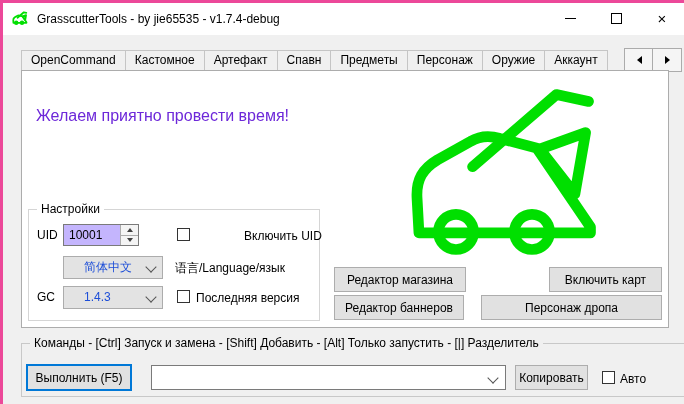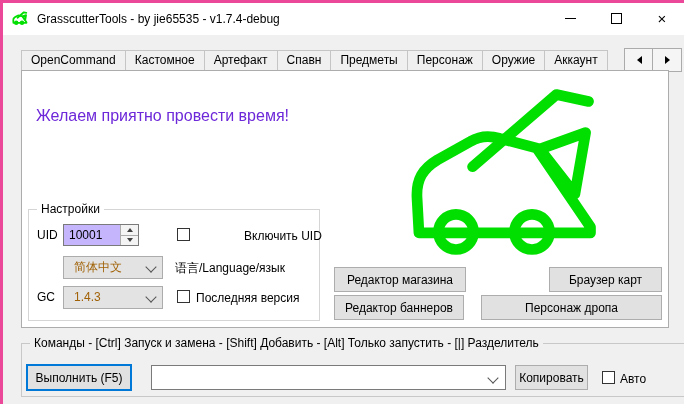--- a/index.html
+++ b/index.html
@@ -46,21 +46,21 @@
   .numbox input{position:absolute;left:0;top:0;width:78px;height:100%;border:none;outline:none;font-size:12px;padding:0 0 0 5px;font-family:inherit;background:transparent;}
   .spinners{position:absolute;right:0;top:0;width:17px;height:100%;display:flex;flex-direction:column;border-left:1px solid #ababab;}
   .spin{flex:1;background:#f4f4f4;display:flex;align-items:center;justify-content:center;}
   .spin.up{border-bottom:1px solid #ababab;}
   .arr-up{width:0;height:0;border-left:3px solid transparent;border-right:3px solid transparent;border-bottom:4px solid #404040;}
   .arr-down{width:0;height:0;border-left:3px solid transparent;border-right:3px solid transparent;border-top:4px solid #404040;}
 
   .checkbox{position:absolute;width:13px;height:13px;background:#fff;border:1px solid #333;box-sizing:border-box;}
   .cb-label{position:absolute;font-size:12px;color:#000;white-space:nowrap;}
 
-  .combo{position:absolute;height:23px;background:#e3e3e3;border:1px solid #acacac;box-sizing:border-box;font-size:12px;line-height:21px;padding-left:10px;color:#a16207;}
+  .combo{position:absolute;height:23px;background:#e3e3e3;border:1px solid #acacac;box-sizing:border-box;font-size:12px;line-height:21px;padding-left:20px;color:#1d4ed8;}
   .combo .chev{position:absolute;right:7px;top:6px;width:7px;height:7px;border-right:1px solid #555;border-bottom:1px solid #555;transform:rotate(45deg);}
 
   .btn{position:absolute;background:#e1e1e1;border:1px solid #adadad;font-size:12px;color:#000;display:flex;align-items:center;justify-content:center;box-sizing:border-box;font-family:inherit;}
 
   
   .run-btn{left:4px;top:20px;width:106px;height:27px;border:2px solid #0078d7;}
   .cmd-combo{position:absolute;left:129px;top:21px;width:355px;height:25px;background:#fff;border:1px solid #7a7a7a;box-sizing:border-box;}
   .cmd-combo input{position:absolute;left:0;top:0;width:330px;height:100%;border:none;outline:none;font-size:12px;padding:0 0 0 5px;font-family:inherit;background:transparent;}
   .cmd-combo .chev{position:absolute;right:8px;top:8px;width:7px;height:7px;border-right:1px solid #555;border-bottom:1px solid #555;transform:rotate(45deg);}
   .copy-btn{left:493px;top:21px;width:73px;height:25px;}
@@ -149,21 +149,21 @@
       <div class="row-label" style="left:8px;top:80px;">GC</div>
       <div class="combo" style="left:34px;top:76px;width:100px;">
         <span>1.4.3</span>
         <div class="chev"></div>
       </div>
       <div class="checkbox" style="left:148px;top:80px;"></div>
       <div class="cb-label" style="left:167px;top:81px;">Последняя версия</div>
     </div>
 
     <button class="btn" style="left:312px;top:196px;width:132px;height:25px;">Редактор магазина</button>
-    <button class="btn" style="left:527px;top:196px;width:113px;height:25px;">Браузер карт</button>
+    <button class="btn" style="left:527px;top:196px;width:113px;height:25px;">Включить карт</button>
     <button class="btn" style="left:312px;top:224px;width:130px;height:25px;">Редактор баннеров</button>
     <button class="btn" style="left:459px;top:224px;width:181px;height:25px;">Персонаж дропа</button>
   </div>
 
   <div class="groupbox gb-commands">
     <div class="legend">Команды - [Ctrl] Запуск и замена - [Shift] Добавить  - [Alt] Только запустить  - [|] Разделитель</div>
 
     <button class="btn run-btn">Выполнить (F5)</button>
 
     <div class="cmd-combo">

